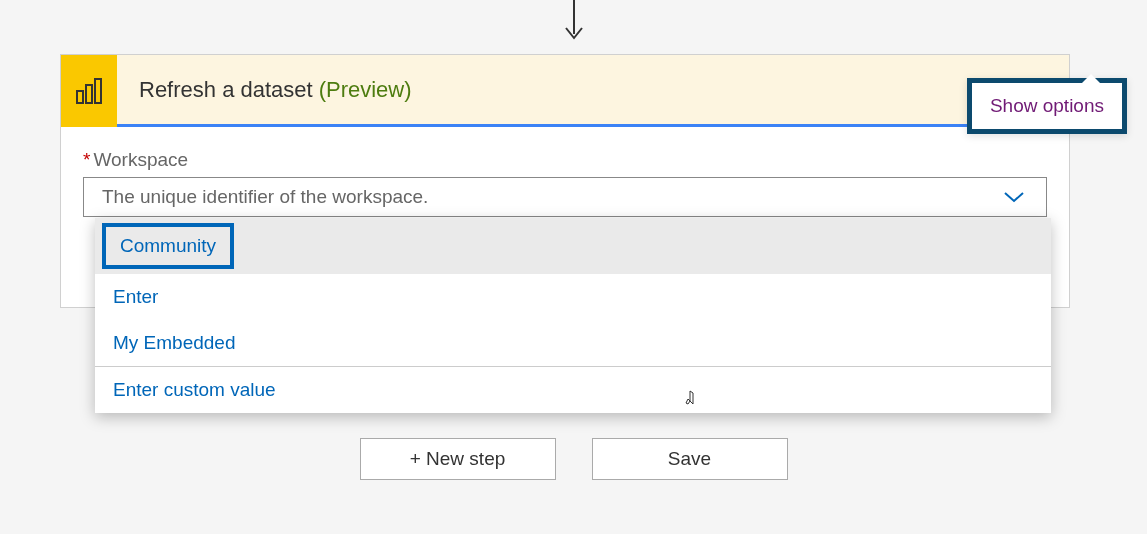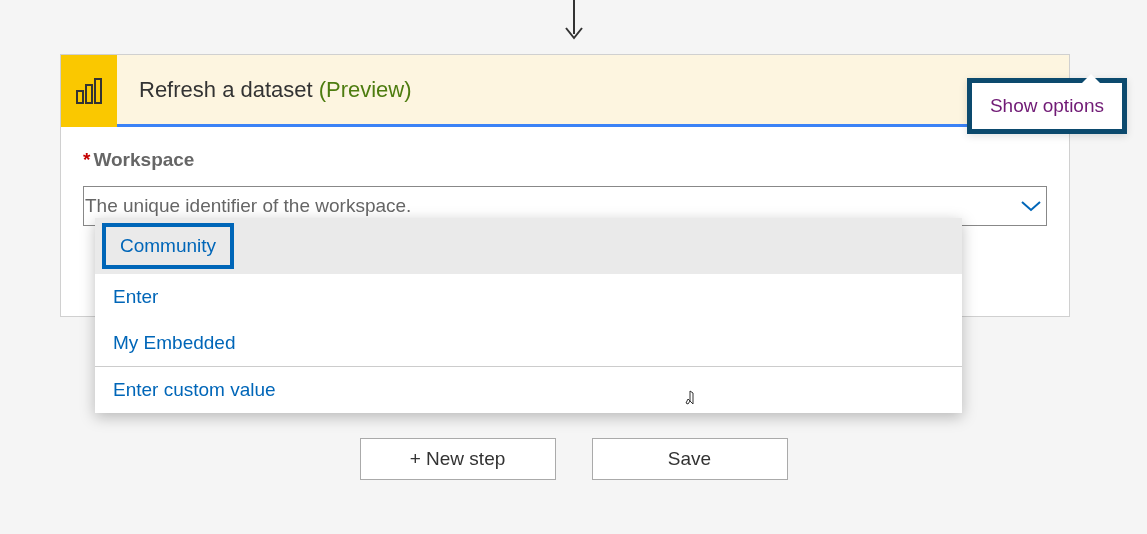--- a/index.html
+++ b/index.html
@@ -89,52 +89,51 @@
       border-right: 9px solid transparent;
       border-bottom: 9px solid #fff;
     }
     .card-body {
       padding: 22px 22px 90px 22px;
       position: relative;
     }
     .field-label {
       font-size: 19px;
       color: #666;
-      margin-bottom: 15px;
-      font-weight: bold;
+      margin-bottom: 6px;
     }
     .field-label .req {
       color: #c40000;
       margin-right: 3px;
     }
     .select-box {
       border: 1px solid #888;
       height: 40px;
       display: flex;
       align-items: center;
-      padding: 0 1px;
+      padding: 0 18px;
       cursor: pointer;
       background: #fff;
     }
     .select-placeholder {
       flex: 1;
       font-size: 19px;
       color: #666;
     }
     .select-chevron {
       width: 28px;
       display: flex;
       align-items: center;
       justify-content: center;
     }
     .dropdown {
       position: absolute;
       left: 95px;
       top: 218px;
-      width: 867px;
+      width: 956px;
       background: #fff;
       box-shadow: 0 4px 14px rgba(0,0,0,0.25);
       z-index: 20;
     }
     .dropdown-item {
       padding: 12px 18px;
       font-size: 19px;
       color: #0066b8;
       cursor: pointer;
     }

